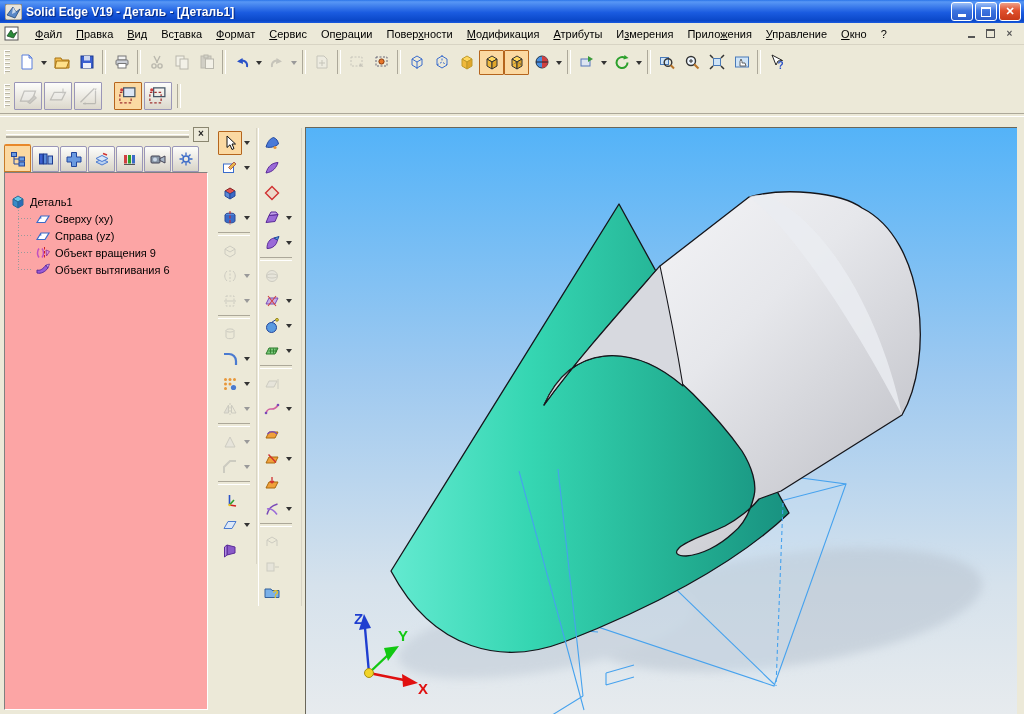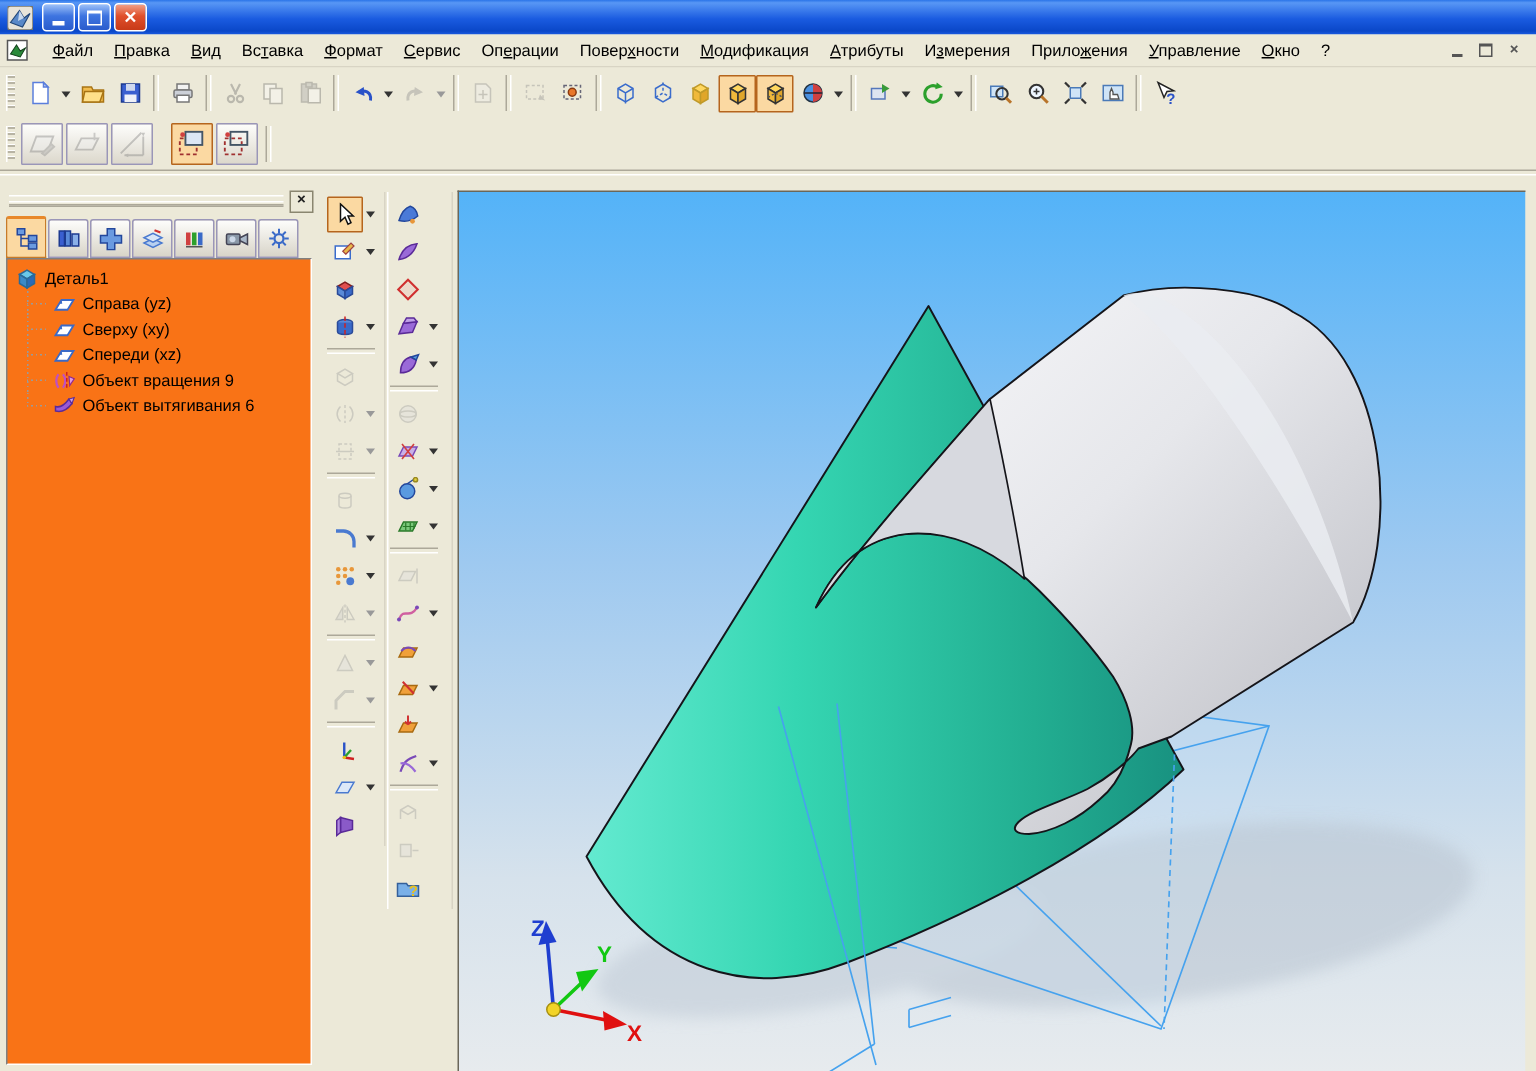--- a/index.html
+++ b/index.html
@@ -64,22 +64,22 @@
   .eb-grip{position:absolute;left:2px;right:20px;top:2px;height:7px;
     border-top:1px solid #fff;border-bottom:1px solid #aca899;box-sizing:border-box}
   .eb-grip::after{content:"";position:absolute;left:0;right:0;top:3px;height:2px;
     border-top:1px solid #fff;border-bottom:1px solid #aca899}
   .eb-close{position:absolute;right:0;top:-1px;width:14px;height:13px;border:1px solid #8a8670;
     background:#ece9d8;font-size:10px;line-height:11px;text-align:center;font-weight:bold;color:#222}
   .eb-tabs{display:flex;align-items:flex-end;height:30px;padding:2px 2px 0 2px;gap:1px}
   .eb-tab{width:27px;height:26px;border:1px solid #9a96b8;background:linear-gradient(#fdfdfb,#d8d4c8);
     display:flex;align-items:center;justify-content:center;box-sizing:border-box;border-radius:2px 2px 0 0}
   .eb-tab.active{background:#fbd9a2;border-color:#c77b29;border-top:2px solid #e8882a;height:28px}
-  .eb-tree{position:absolute;left:2px;top:46px;right:3px;bottom:2px;background:#f97316;
-    border:1px solid #808080;border-right-color:#fff;border-bottom-color:#fff;overflow:hidden;padding-top:4px}
+  .eb-tree{position:absolute;left:2px;top:46px;right:3px;bottom:2px;background:#fca5a5;
+    border:1px solid #808080;border-right-color:#fff;border-bottom-color:#fff;overflow:hidden;padding-top:20px}
   .trow{position:relative;height:17px;display:flex;align-items:center;white-space:nowrap}
   .trow .ticon{width:16px;height:16px;flex:none;margin-right:4px}
   .trow.root{padding-left:5px}
   .trow.child{padding-left:30px}
   .guide-v{position:absolute;left:13px;top:0;bottom:0;width:1px;
     background:repeating-linear-gradient(180deg,#9a9a9a 0 1px,transparent 1px 3px)}
   .trow.last .guide-v{bottom:8px}
   .guide-h{position:absolute;left:13px;top:8px;width:13px;height:1px;
     background:repeating-linear-gradient(90deg,#9a9a9a 0 1px,transparent 1px 3px)}
   
@@ -91,20 +91,21 @@
 <body>
 
 <div class="titlebar">
   <span class="logo">
     <svg viewBox="0 0 17 16" width="17" height="16">
       <rect x="0" y="0" width="17" height="16" rx="2" fill="#e8e4da" stroke="#7a7668"></rect>
       <path d="M2 11L8 3l3 5 4-3-5 9z" fill="#5a88c8" stroke="#23477a" stroke-width="0.8"></path>
       <path d="M8 3l3 5-4 2z" fill="#c8d8ee"></path>
     </svg>
   </span>
+  <span class="ttext">Solid Edge V19 - Деталь - [Деталь1]</span>
   <span class="winbtn">
       <span class="mingl"></span>
     </span>
   <span class="winbtn">
       <span class="restgl"></span>
     </span>
   <span class="winbtn close">
       <span>✕</span>
     </span>
 </div>
@@ -563,39 +564,30 @@
           </svg></span>
         <span>Деталь1</span>
       </div>
       <div class="trow child">
         <span class="guide-v"></span>
         <span class="guide-h"></span>
         <span class="ticon"><svg viewBox="0 0 16 16" width="16" height="16">
             <path d="M2 11.5l4-6.5h8l-4 6.5z" fill="#fff" stroke="#3a6ac8" stroke-width="1.2"></path>
             <path d="M6 5L4.5 7.5h2z" fill="#3a6ac8"></path>
           </svg></span>
-        <span>Справа (yz)</span>
-      </div>
-      <div class="trow child">
-        <span class="guide-v"></span>
-        <span class="guide-h"></span>
-        <span class="ticon"><svg viewBox="0 0 16 16" width="16" height="16">
-            <path d="M2 11.5l4-6.5h8l-4 6.5z" fill="#fff" stroke="#3a6ac8" stroke-width="1.2"></path>
-            <path d="M6 5L4.5 7.5h2z" fill="#3a6ac8"></path>
-          </svg></span>
         <span>Сверху (xy)</span>
       </div>
       <div class="trow child">
         <span class="guide-v"></span>
         <span class="guide-h"></span>
         <span class="ticon"><svg viewBox="0 0 16 16" width="16" height="16">
             <path d="M2 11.5l4-6.5h8l-4 6.5z" fill="#fff" stroke="#3a6ac8" stroke-width="1.2"></path>
             <path d="M6 5L4.5 7.5h2z" fill="#3a6ac8"></path>
           </svg></span>
-        <span>Спереди (xz)</span>
+        <span>Справа (yz)</span>
       </div>
       <div class="trow child">
         <span class="guide-v"></span>
         <span class="guide-h"></span>
         <span class="ticon"><svg viewBox="0 0 16 16" width="16" height="16">
             <path d="M4 3.5c-2 2.5-2 6.5 0 9M7 3.5c2 2.5 2 6.5 0 9" fill="none" stroke="#c050c0" stroke-width="1.5"></path>
             <line x1="9.5" y1="2" x2="9.5" y2="14" stroke="#d02020" stroke-dasharray="2.5 1.5"></line>
             <path d="M11 5l3.5 1.5L11.5 11z" fill="#e09ae0" stroke="#902890" stroke-width="0.8"></path>
           </svg></span>
         <span>Объект вращения 9</span>

